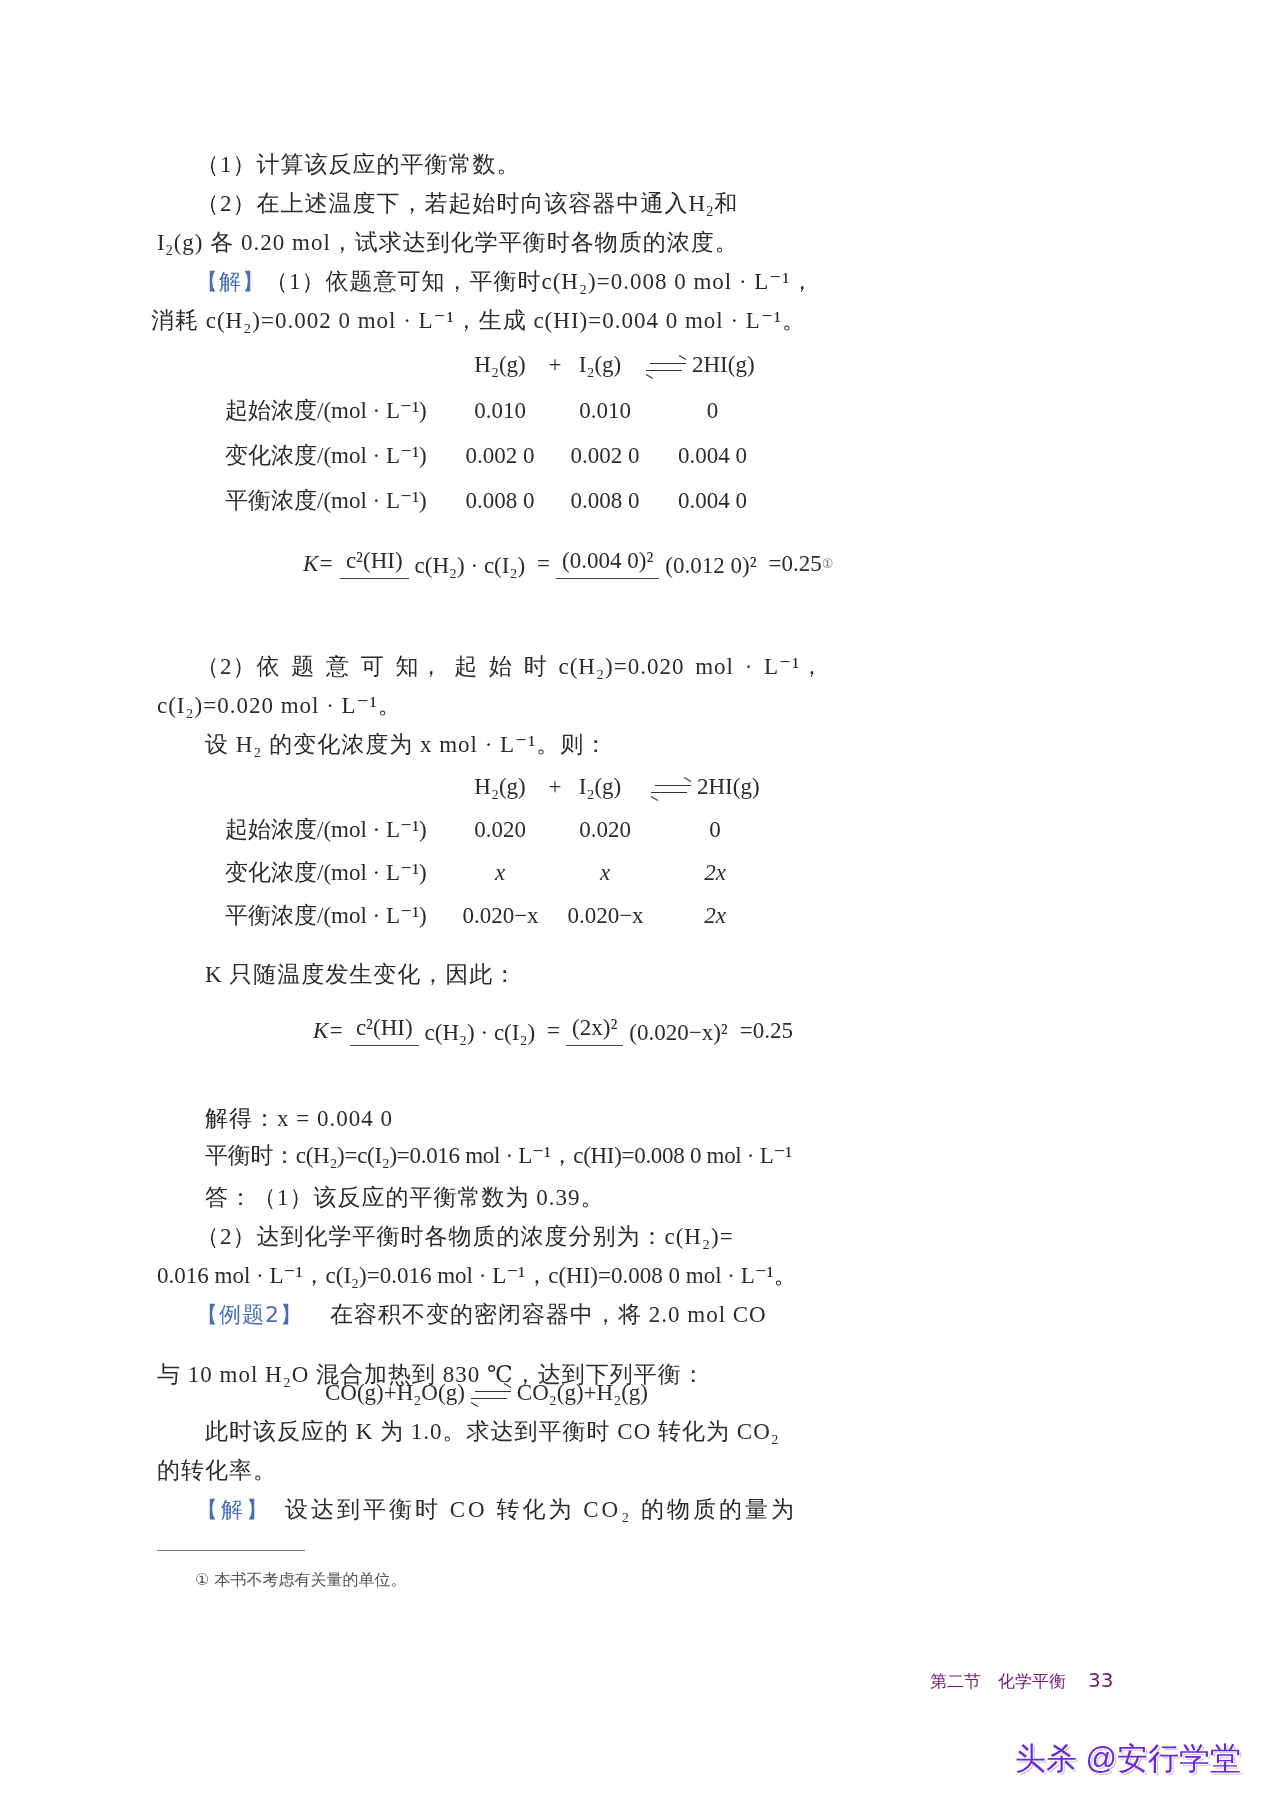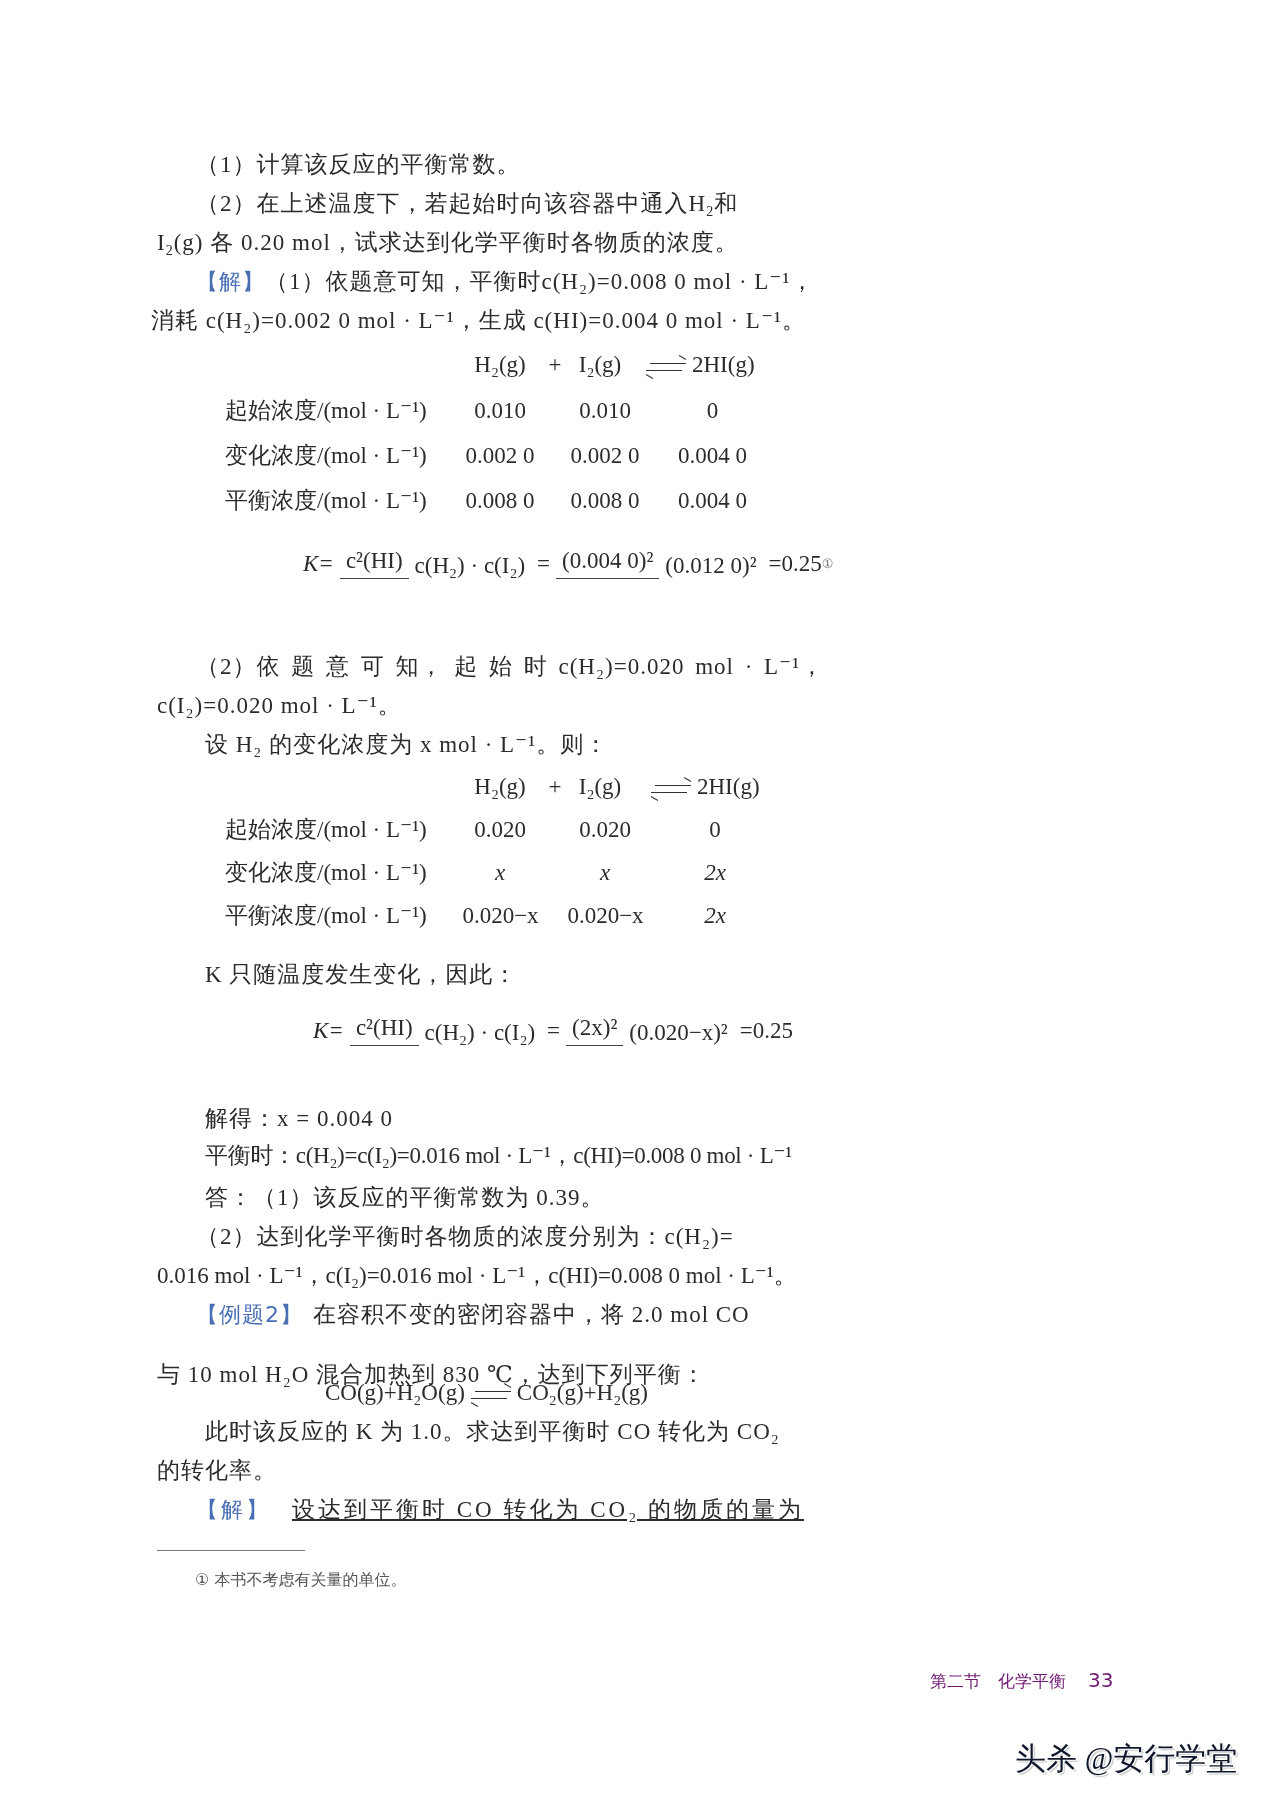--- a/index.html
+++ b/index.html
@@ -18,21 +18,21 @@
   .fr .den{padding:4px 6px 0 6px;}
   .arrow{display:inline-block;width:40px;height:12px;position:relative;vertical-align:middle;margin:0 6px;}
   .arrow:before{content:"";position:absolute;left:4px;right:0;top:2px;border-top:1.5px solid #333;}
   .arrow:after{content:"";position:absolute;left:0;right:4px;bottom:2px;border-top:1.5px solid #333;}
   .arrow .h1{position:absolute;right:0;top:-2px;width:8px;border-top:1.5px solid #333;transform:rotate(30deg);transform-origin:right;}
   .arrow .h2{position:absolute;left:0;bottom:-2px;width:8px;border-top:1.5px solid #333;transform:rotate(30deg);transform-origin:left;}
   .rule{position:absolute;left:157px;top:1550px;width:148px;border-top:1px solid #777;}
   .footnote{position:absolute;left:195px;top:1570px;font-size:16px;color:#555;font-family:"DejaVu Sans",sans-serif;}
   .pagefoot{position:absolute;left:930px;top:1668px;font-size:17px;color:#701a75;font-family:"DejaVu Sans",sans-serif;}
   .pagefoot .num{font-size:20px;margin-left:22px;}
-  .watermark{position:absolute;left:1015px;top:1738px;font-size:31px;color:#0f172a;font-family:Liberation Serif, serif;
+  .watermark{position:absolute;left:1015px;top:1738px;font-size:31px;color:#6d28d9;font-family:Liberation Sans, sans-serif;
              text-shadow:1px 1px 0 #fff,-1px -1px 0 #fff,2px 2px 1px rgba(0,0,0,.25);}
   .circle{font-size:13px;color:#777;vertical-align:10px;}
 </style>
 </head>
 <body>
 
 <div class="line cn" style="left:196px;top:150px;">（1）计算该反应的平衡常数。</div>
 <div class="line cn" style="left:196px;top:189px;text-align:center;">
   <span>（2）在上述温度下，若起始时向该容器中通入</span><span><span>H</span><sub>2</sub></span><span>和</span>
 </div>
@@ -128,30 +128,30 @@
   <span>=0.25</span>
 </div>
 
 <div class="line cn" style="left:205px;top:1104px;">解得：x = 0.004 0</div>
 <div class="line" style="left:205px;top:1141px;letter-spacing:-0.3px;">平衡时：c(H₂)=c(I₂)=0.016 mol · L⁻¹，c(HI)=0.008 0 mol · L⁻¹</div>
 <div class="line cn" style="left:205px;top:1183px;">答：（1）该反应的平衡常数为 0.39。</div>
 <div class="line cn" style="left:196px;top:1222px;word-spacing:3px;">（2）达到化学平衡时各物质的浓度分别为：c(H₂)=</div>
 <div class="line" style="left:157px;top:1261px;">0.016 mol · L⁻¹，c(I₂)=0.016 mol · L⁻¹，c(HI)=0.008 0 mol · L⁻¹。</div>
 
 <div class="line cn" style="left:196px;top:1300px;">
-  <span class="blue">【例题2】</span><span style="margin-left:10px;">在容积不变的密闭容器中，将 2.0 mol CO</span>
+  <span class="blue">【例题2】</span><span style="margin-left:27px;">在容积不变的密闭容器中，将 2.0 mol CO</span>
 </div>
 <div class="line cn" style="left:157px;top:1360px;text-align:center;">与 10 mol H₂O 混合加热到 830 ℃，达到下列平衡：</div>
 <div class="line" style="left:325px;top:1378px;">
   <span>CO(g)+H₂O(g)</span><span class="arrow"><span class="h1"></span><span class="h2"></span></span><span>CO₂(g)+H₂(g)</span>
 </div>
 <div class="line cn" style="left:205px;top:1417px;">此时该反应的 K 为 1.0。求达到平衡时 CO 转化为 CO₂</div>
 <div class="line cn" style="left:157px;top:1456px;">的转化率。</div>
 <div class="line cn" style="left:196px;top:1495px;letter-spacing:3px;">
-  <span class="blue">【解】</span><span style="margin-left:21px;text-decoration:underline;">设达到平衡时 CO 转化为 CO₂ 的物质的量为</span>
+  <span class="blue">【解】</span><span style="margin-left:14px;">设达到平衡时 CO 转化为 CO₂ 的物质的量为</span>
 </div>
 
 <div class="rule"></div>
 <div class="footnote">① 本书不考虑有关量的单位。</div>
 
 <div class="pagefoot">
   <span>第二节　化学平衡</span><span class="num">33</span>
 </div>
 
 <div class="watermark">头杀 @安行学堂</div>

